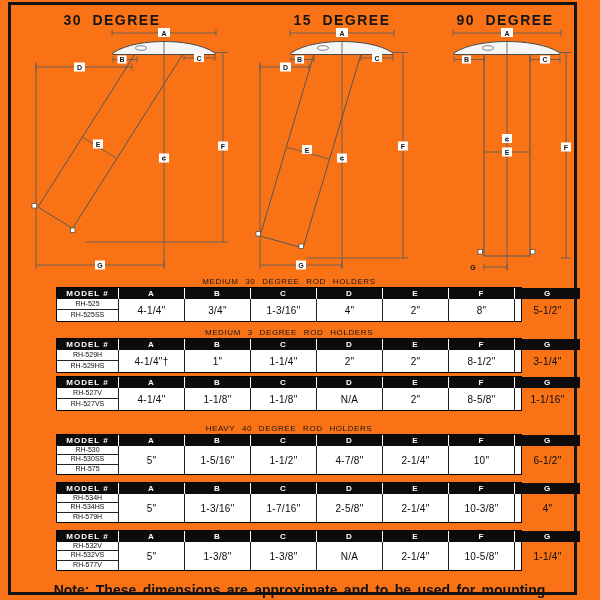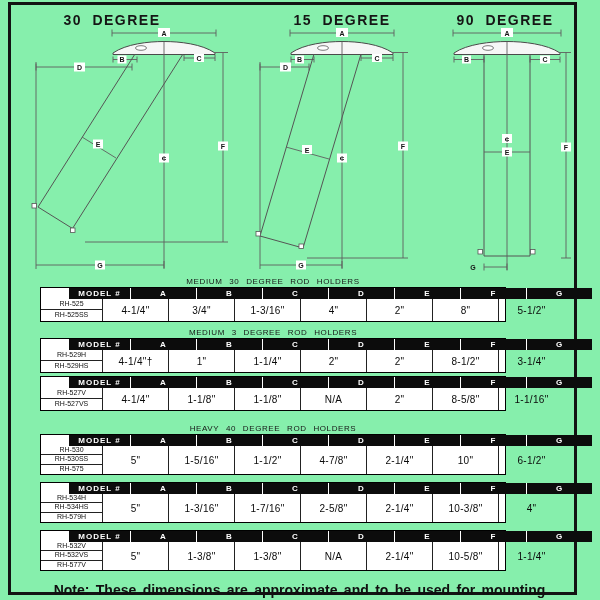--- a/index.html
+++ b/index.html
@@ -1,38 +1,38 @@
 <!DOCTYPE html>
 <html><head>
 <meta charset="utf-8">
 <style>
   html,body { margin:0; padding:0; background:#fff; }
-  .page { position:relative; width:600px; height:600px; background:#86efac; overflow:hidden;
+  .page { position:relative; width:600px; height:600px; background:#f97316; overflow:hidden;
           font-family:"Liberation Sans", sans-serif; }
   .frame { position:absolute; left:8px; top:2px; width:569px; height:593px;
            border:3px solid #131313; box-sizing:border-box; }
   .diagrams { position:absolute; left:0; top:0; width:600px; height:292px; }
 
   svg text { font-family:"Liberation Sans", sans-serif; }
   .dt  { font-size:14px; font-weight:bold; letter-spacing:1.5px; word-spacing:5px;
          text-anchor:middle; fill:#151515; }
   .dl  { font-size:7px; font-weight:bold; text-anchor:middle; fill:#141414; }
   .dl2 { font-size:8px; font-weight:bold; text-anchor:middle; fill:#141414; }
   .dim  { stroke:#5f5f5f; stroke-width:0.9; fill:none; }
   .part { stroke:#4a4a4a; stroke-width:1; fill:#f6f6f6; }
   .hole { stroke:#5a5a5a; stroke-width:0.8; fill:#fff; }
   .tube { stroke:#555; stroke-width:1; fill:none; }
   .tab  { stroke:#555; stroke-width:0.8; fill:#fff; }
   .lbl  { fill:#fff; }
 
-  .table-block { position:absolute; left:40px; width:466px; }
+  .table-block { position:absolute; left:56px; width:466px; }
   .tbl-title { text-align:center; font-size:8px; line-height:9px; letter-spacing:0.6px;
                word-spacing:4px; color:#161616; margin-bottom:1px; }
   .dim-table { border:1.2px solid #000; background:#fff; }
-  .hrow { display:grid; grid-template-columns:61px repeat(7,66px);margin-left:28px; }
+  .hrow { display:grid; grid-template-columns:61px repeat(7,66px); }
   .hcell { background:#0c0c0c; color:#fff; font-size:8px; font-weight:bold; line-height:11px;
            height:11px; text-align:center; letter-spacing:1px; overflow:hidden; }
   .hcell + .hcell { border-left:1.6px solid #fff; }
   .brow { display:grid; grid-template-columns:61px repeat(7,66px); }
   .t2 .brow { height:22px; } .t3 .brow { height:28px; }
   .mrow { border-bottom:0.8px solid #222; font-size:7px; text-align:center; color:#101010;
           box-sizing:border-box; overflow:hidden; }
   .t2 .mrow { height:11px; line-height:10px; } .t2 .mrow:last-child { height:11px; border-bottom:none; }
   .t3 .mrow { height:9.4px; line-height:8.8px; } .t3 .mrow:last-child { height:9.2px; border-bottom:none; }
   .vcell { border-left:0.8px solid #222; display:flex; align-items:center; justify-content:center;

